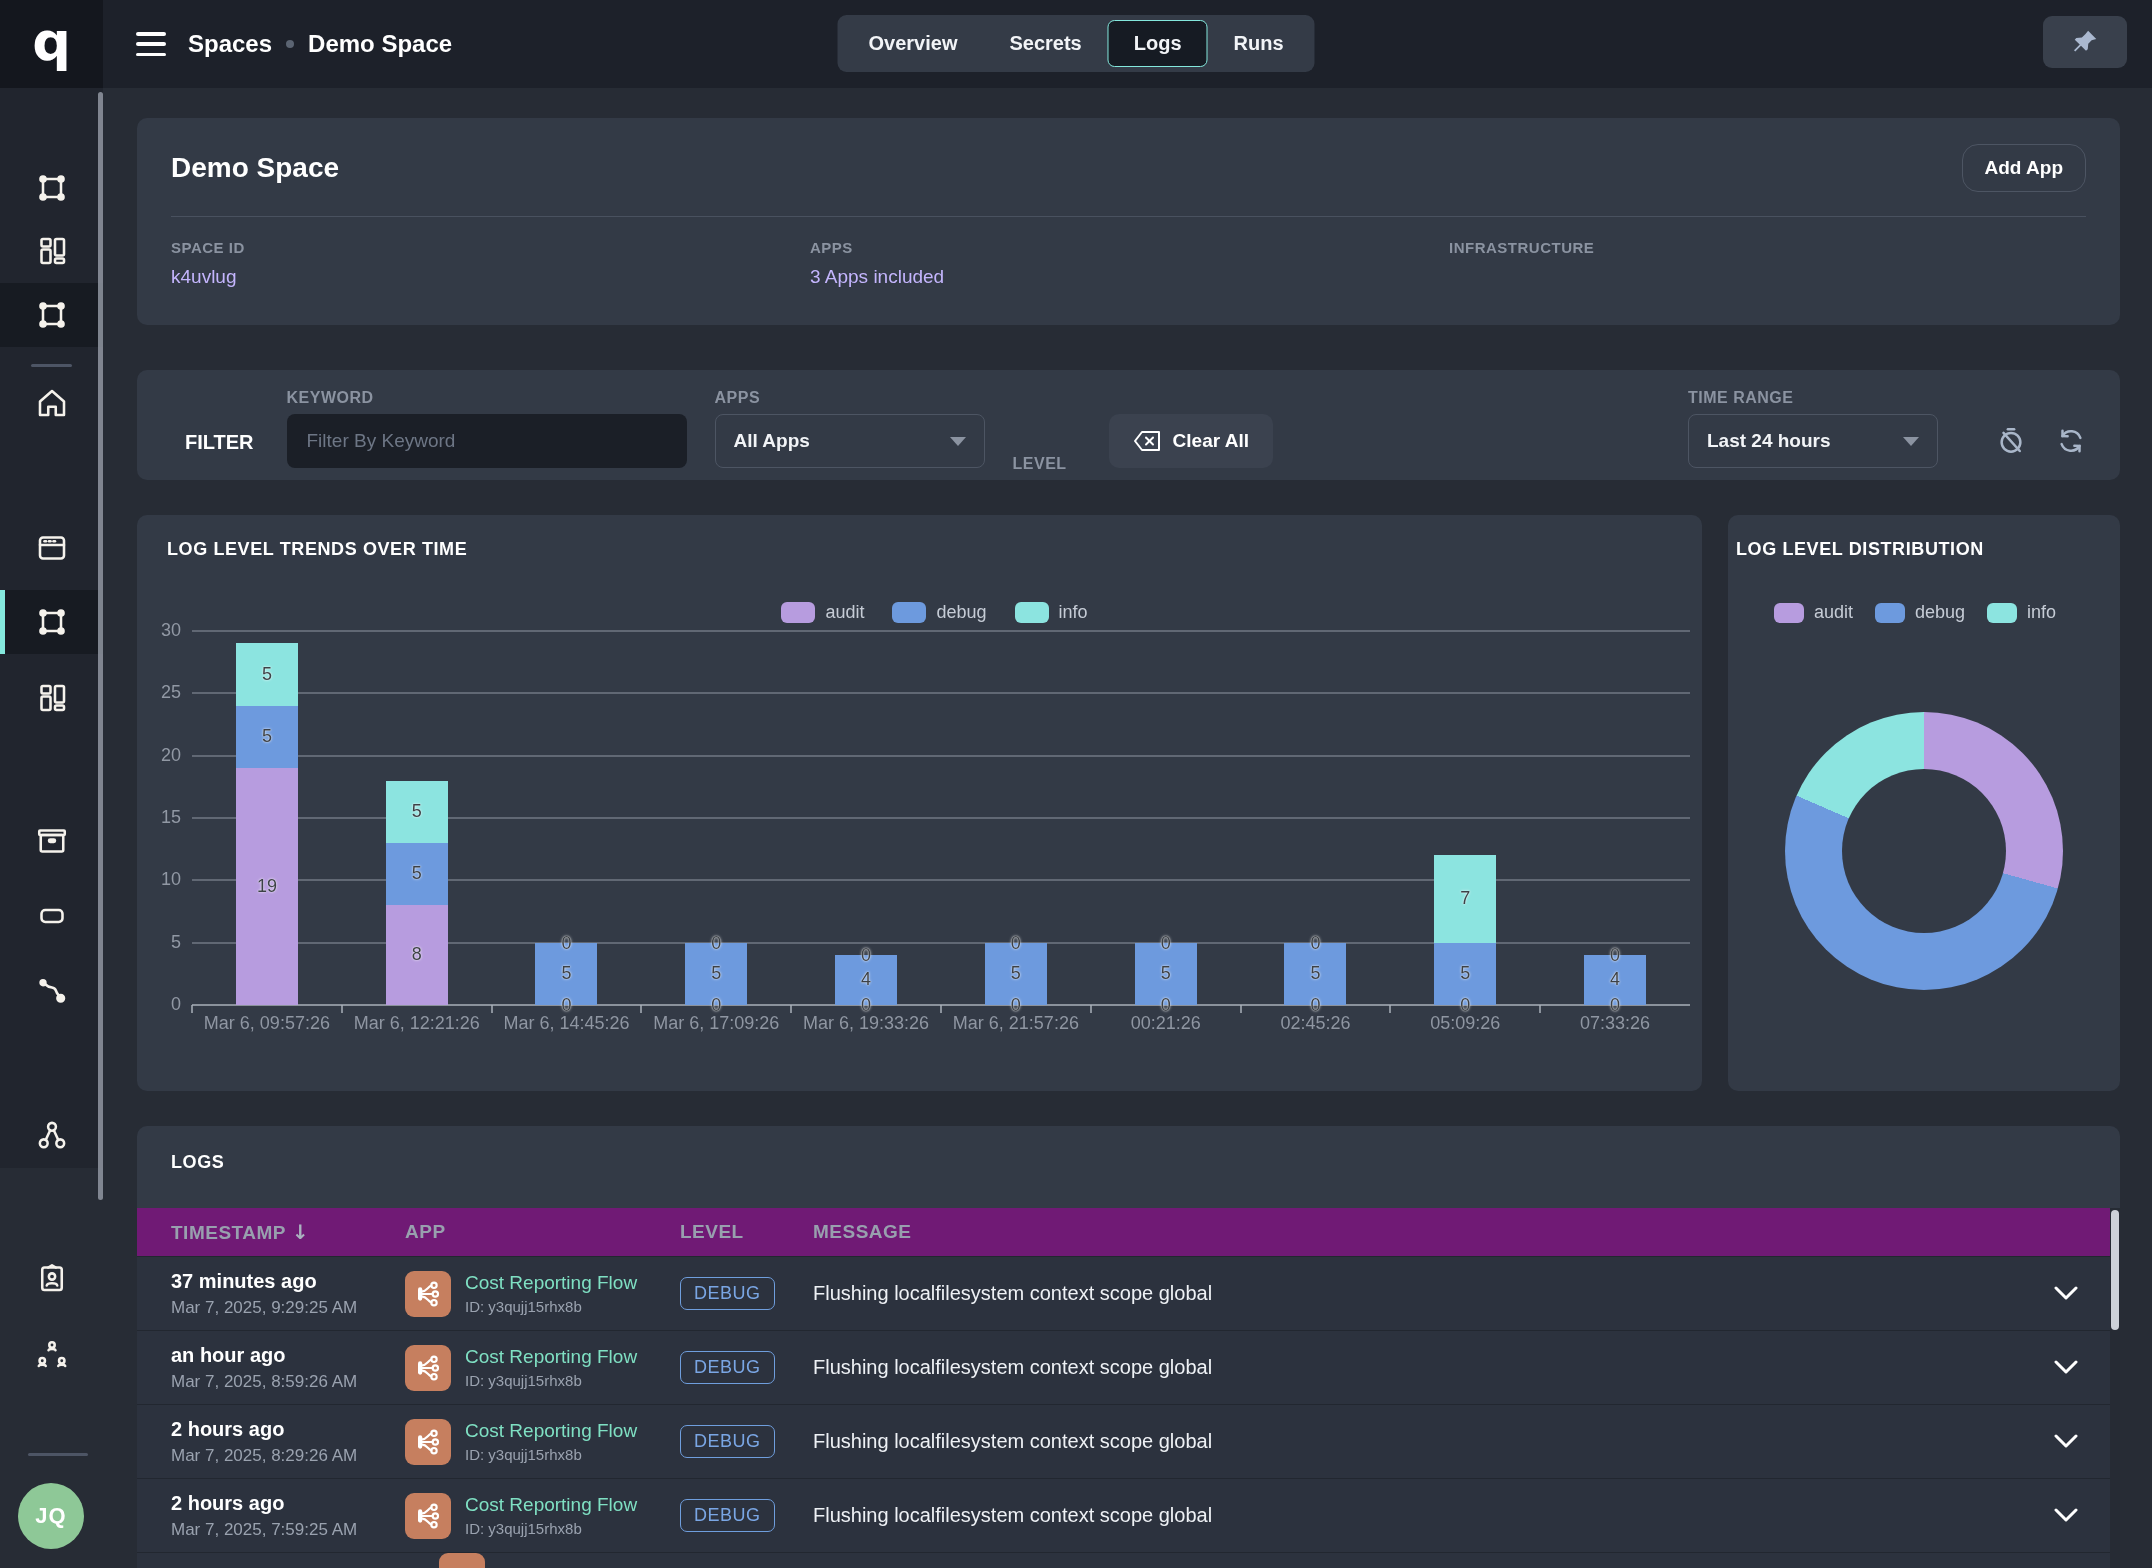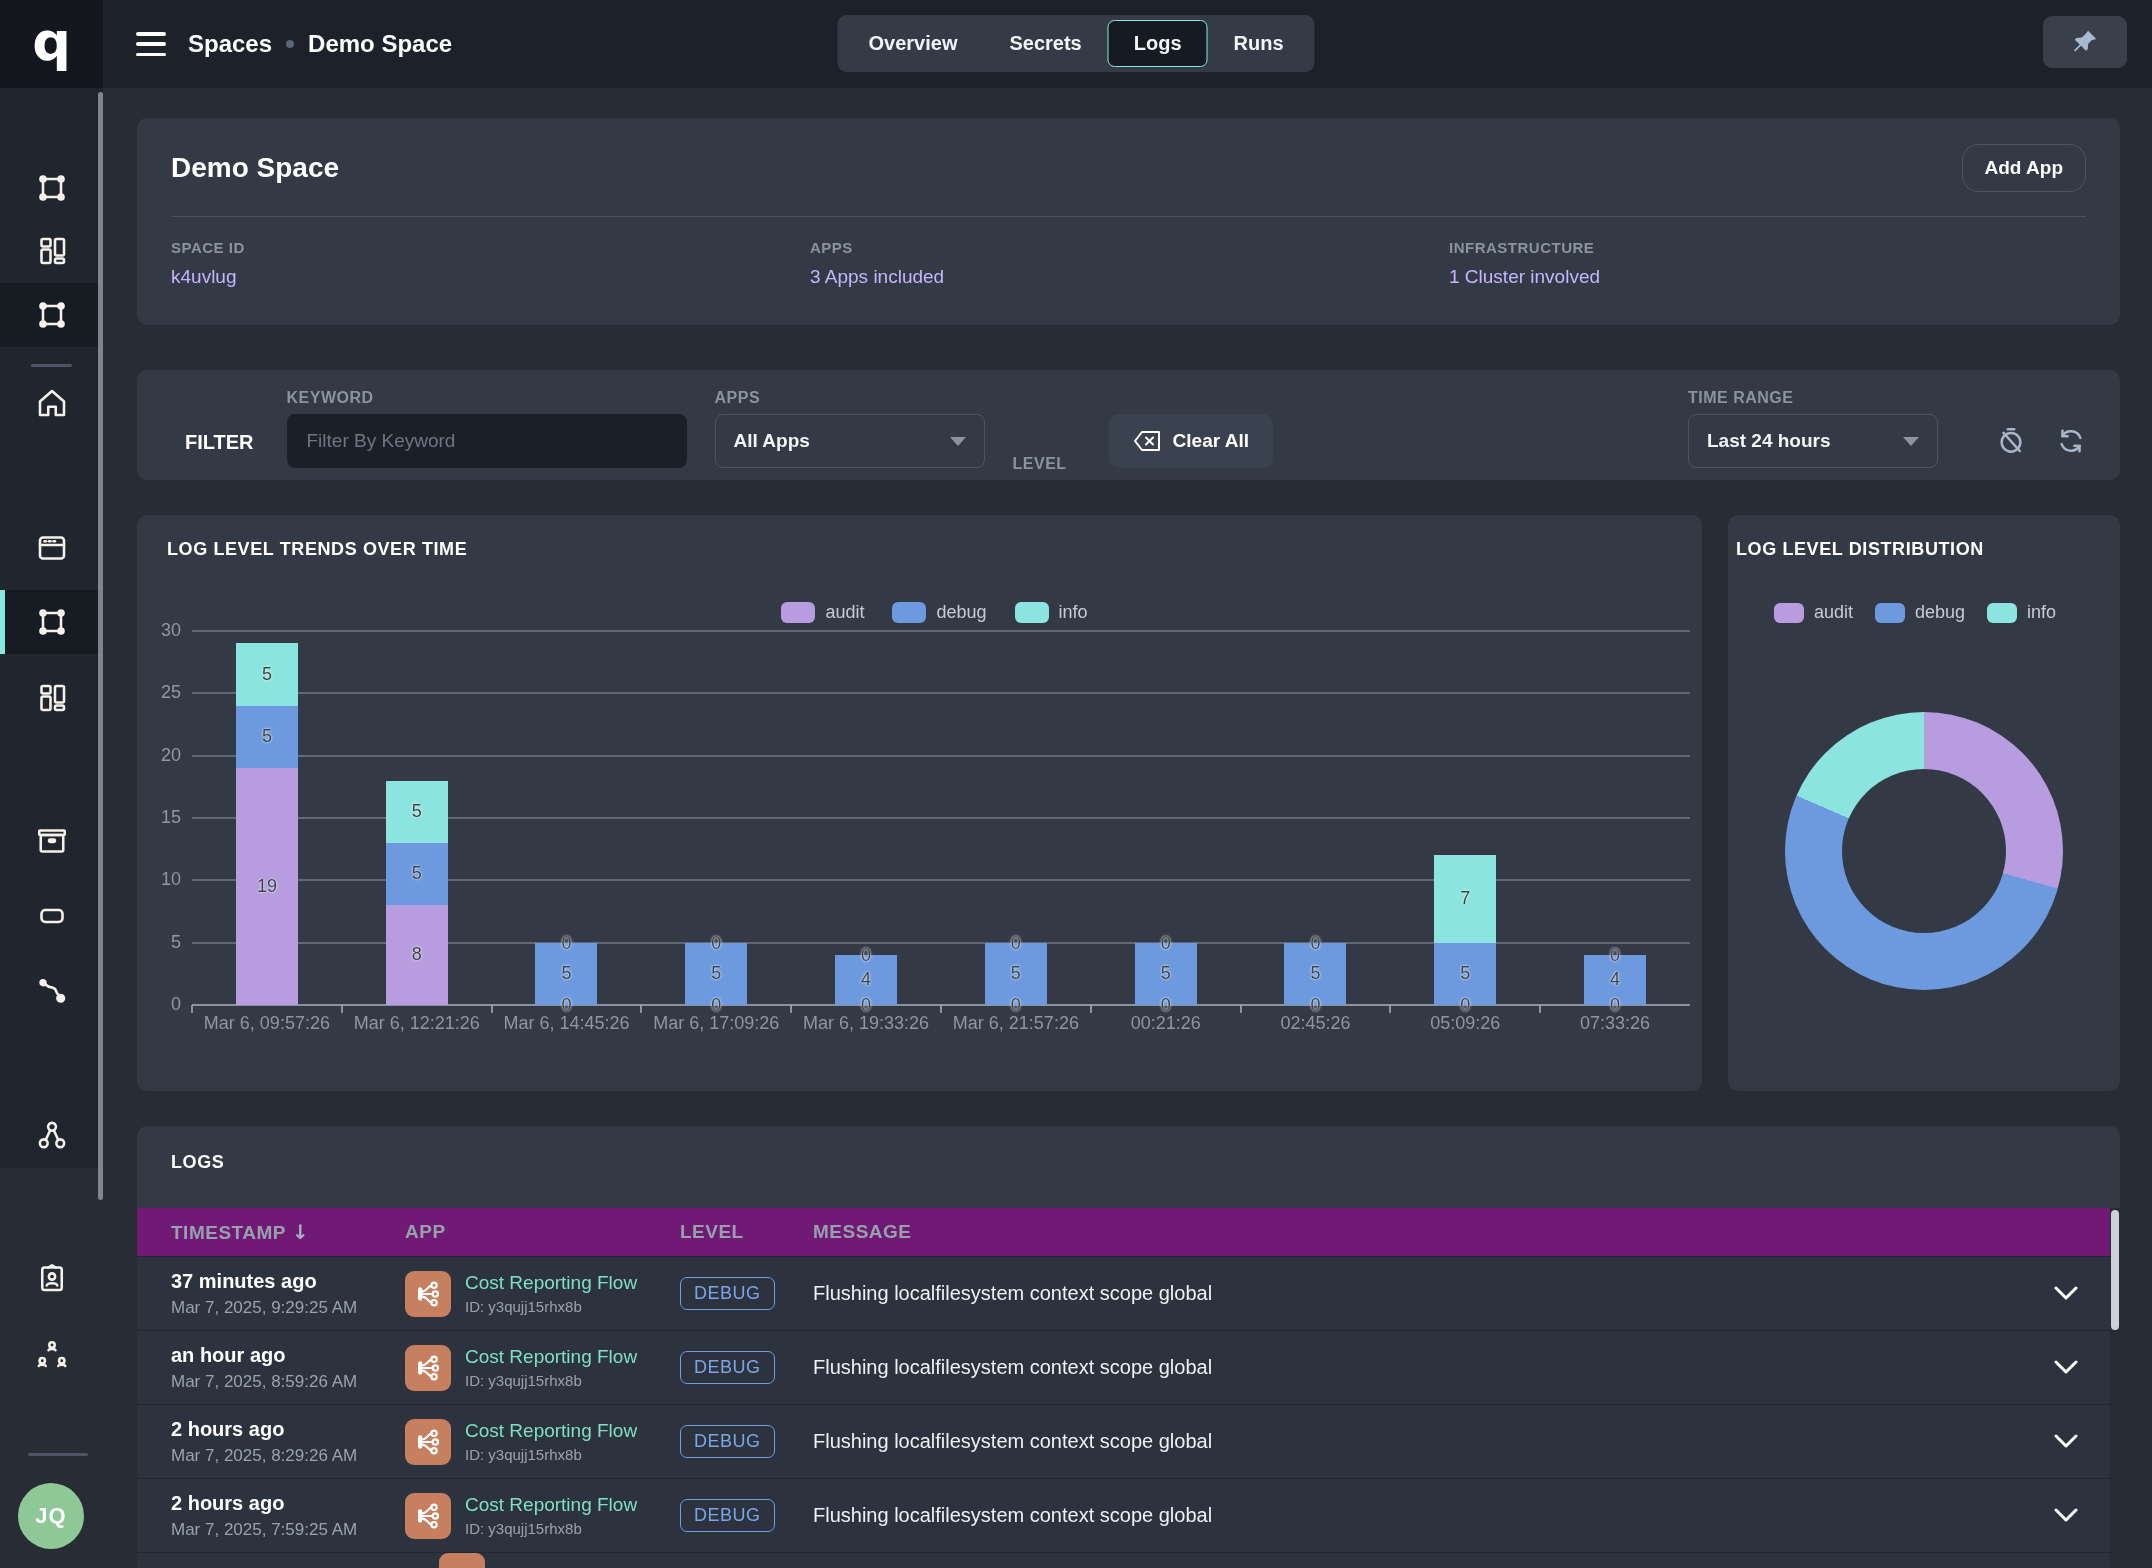--- a/index.html
+++ b/index.html
@@ -291,21 +291,20 @@
         <div class="stat-col1">
           <div class="stat-label">SPACE ID</div>
           <div class="stat-value">k4uvlug</div>
         </div>
         <div class="stat-col2">
           <div class="stat-label">APPS</div>
           <div class="stat-value">3 Apps included</div>
         </div>
         <div class="stat-col3">
           <div class="stat-label">INFRASTRUCTURE</div>
-          <div class="stat-value">1 Cluster involved</div>
         </div>
       </div>
     </div>
 
     <div class="card filter-card">
       <div class="filter-title">FILTER</div>
       <div class="fgroup">
         <div class="fgroup-label">KEYWORD</div>
         <input class="kw-input" type="text" placeholder="Filter By Keyword" style="">
       </div>

